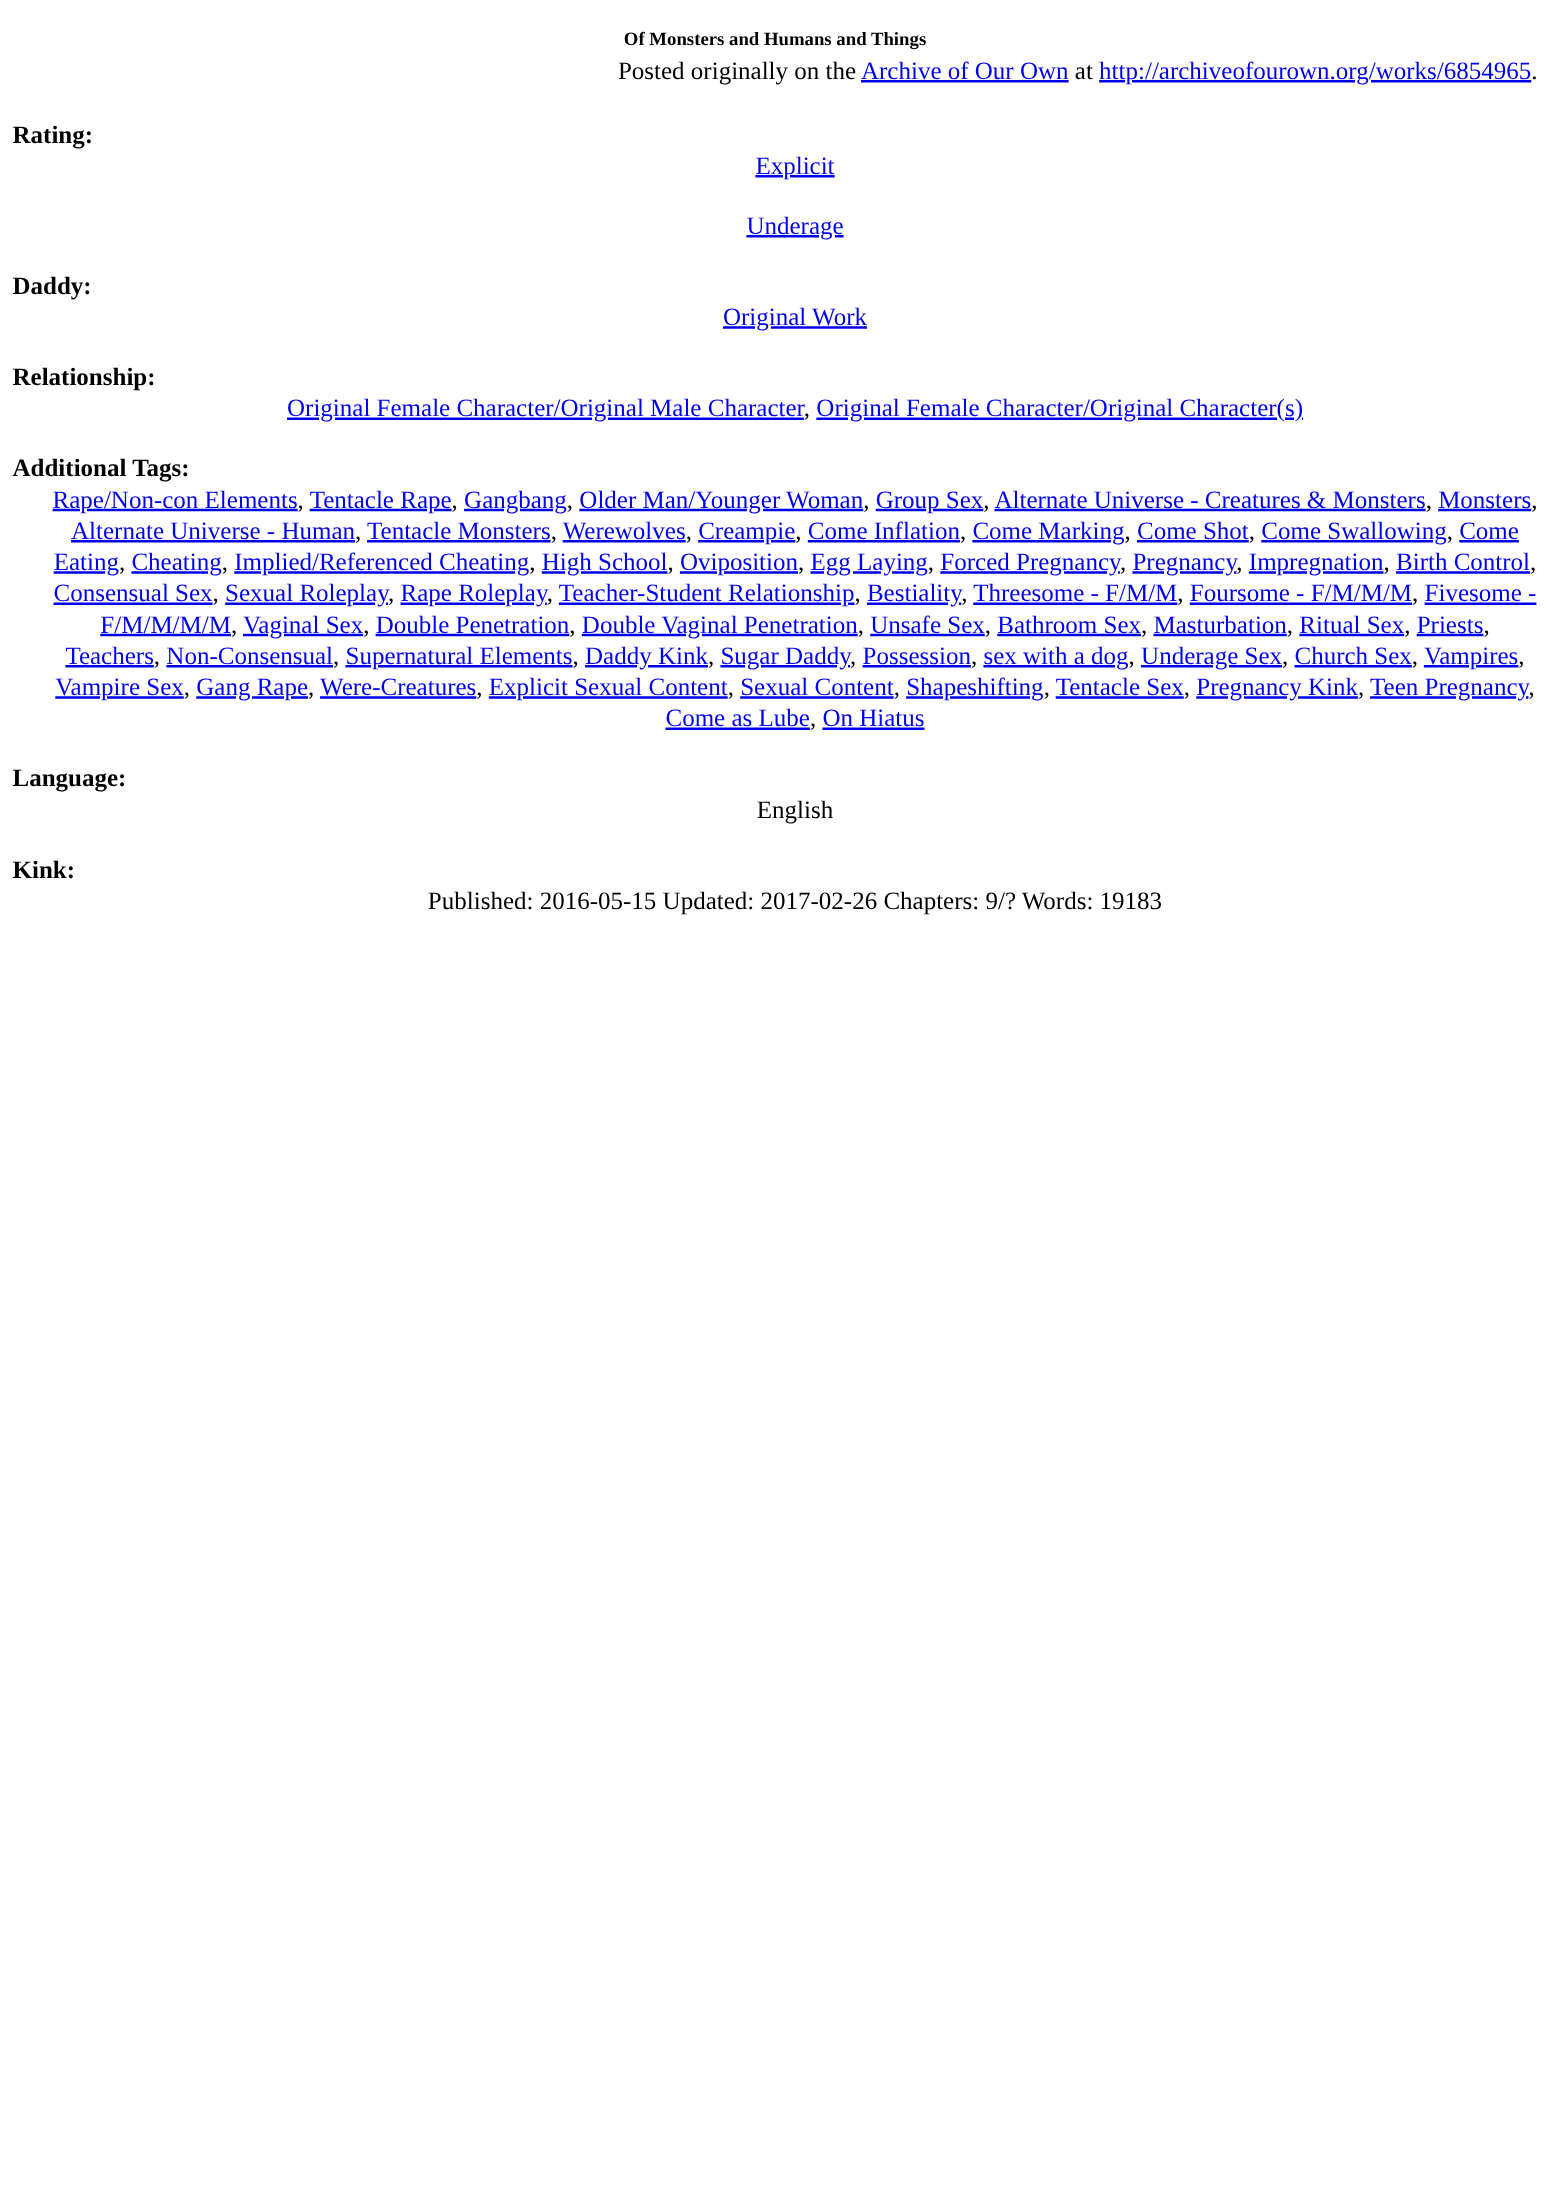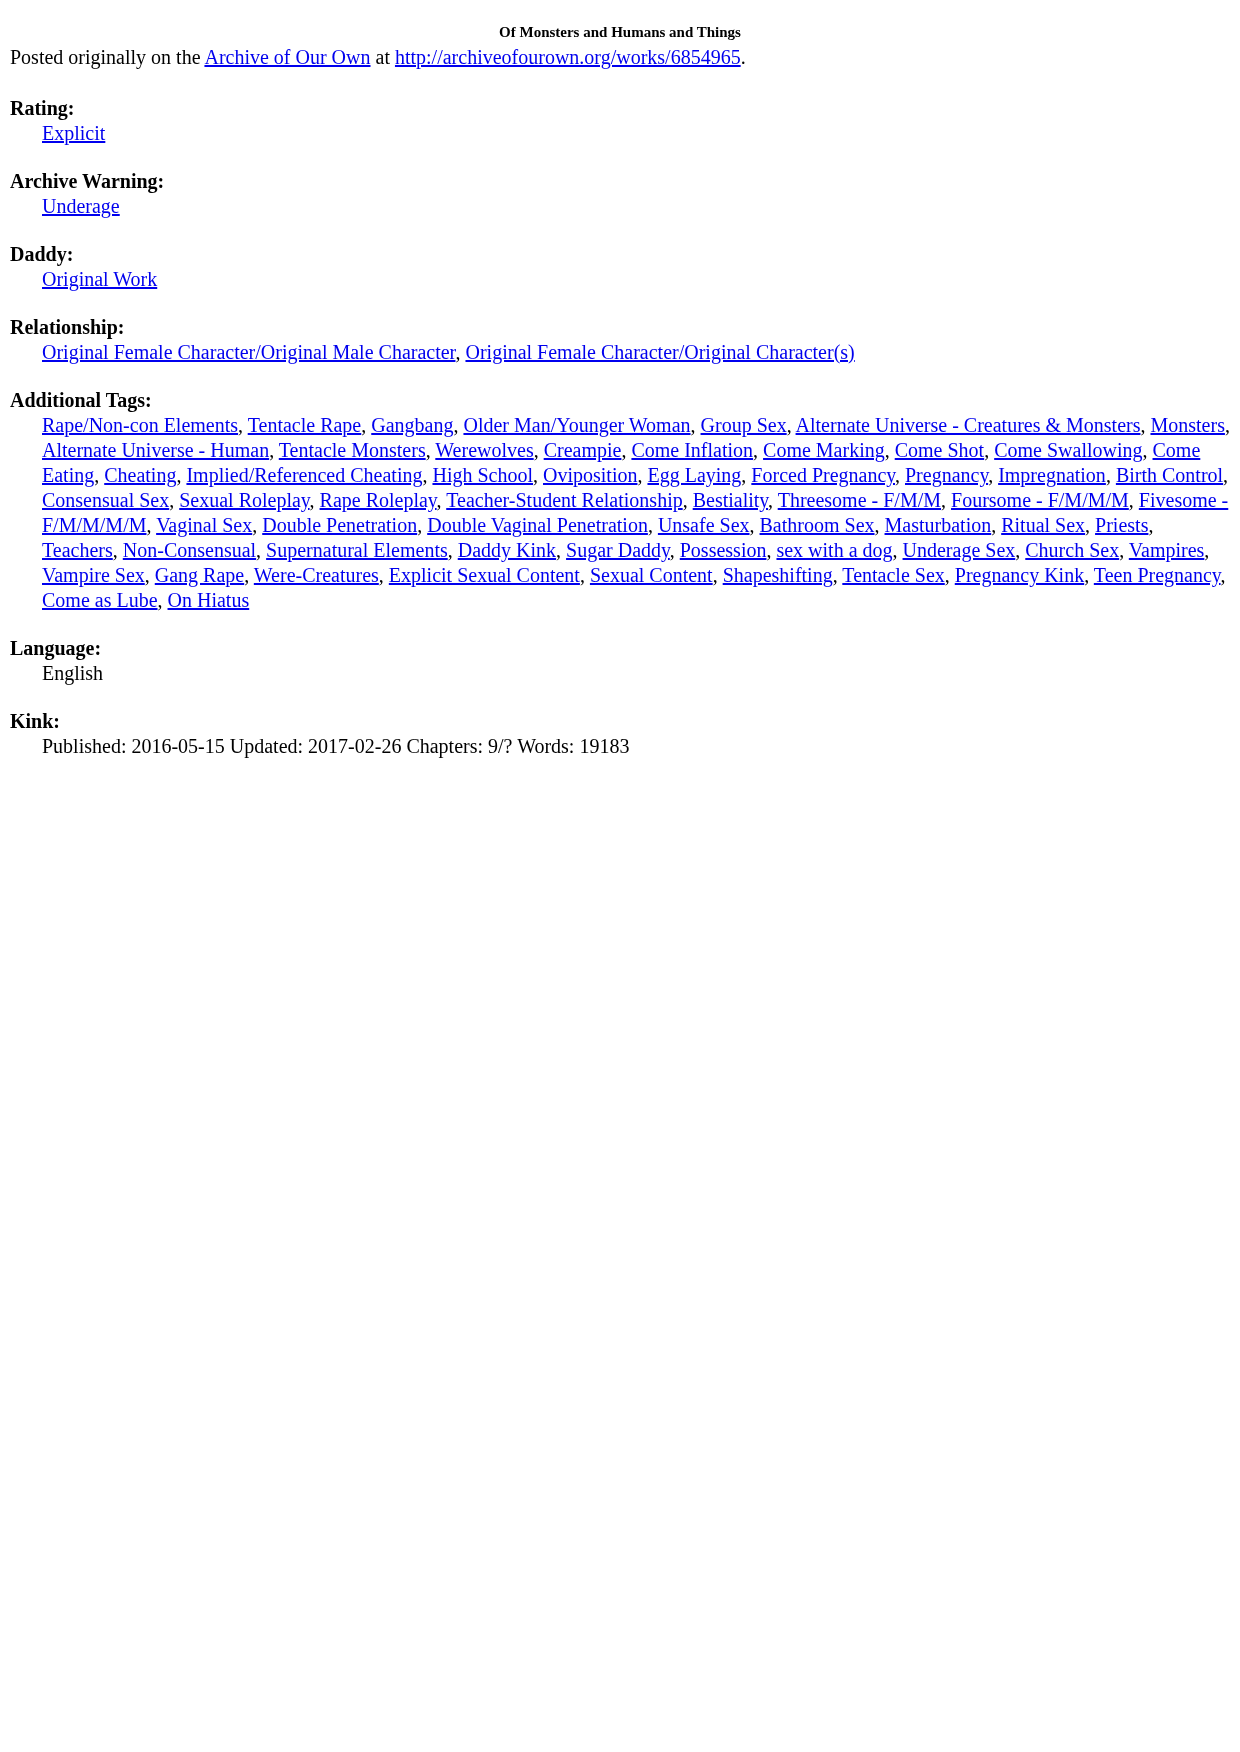--- a/index.html
+++ b/index.html
@@ -19,45 +19,45 @@
     text-decoration: underline;
     cursor: pointer;
   }
   .work-title {
     text-align: center;
     font-weight: bold;
     font-size: 15px;
     margin: 0;
   }
   .posted-line {
-    text-align: left;
+    text-align: right;
     margin: 0 0 26px 0;
   }
   dl.work-meta { margin: 0; }
   dt {
     font-weight: bold;
     margin: 0;
   }
   dd {
     margin: 0 0 23px 32px;
+    text-align: center;
   }
 </style>
 </head>
 <body>
 
 <div>
   <div>
     <p class="work-title">Of Monsters and Humans and Things</p>
     <p class="posted-line"><span>Posted originally on the </span><a href="#">Archive of Our Own</a><span> at </span><a href="#">http://archiveofourown.org/works/6854965</a><span>.</span></p>
   </div>
 
   <dl class="work-meta">
       <dt>Rating:</dt>
       <dd><a href="#">Explicit</a></dd>
-      <dt>Archive Warning:</dt>
       <dd><a href="#">Underage</a></dd>
       <dt>Daddy:</dt>
       <dd><a href="#">Original Work</a></dd>
       <dt>Relationship:</dt>
       <dd><a href="#">Original Female Character/Original Male Character</a>, <a href="#">Original Female Character/Original Character(s)</a></dd>
       <dt>Additional Tags:</dt>
       <dd><a href="#">Rape/Non-con Elements</a>, <a href="#">Tentacle Rape</a>, <a href="#">Gangbang</a>, <a href="#">Older Man/Younger Woman</a>, <a href="#">Group Sex</a>, <a href="#">Alternate Universe - Creatures &amp; Monsters</a>, <a href="#">Monsters</a>, <a href="#">Alternate Universe - Human</a>, <a href="#">Tentacle Monsters</a>, <a href="#">Werewolves</a>, <a href="#">Creampie</a>, <a href="#">Come Inflation</a>, <a href="#">Come Marking</a>, <a href="#">Come Shot</a>, <a href="#">Come Swallowing</a>, <a href="#">Come Eating</a>, <a href="#">Cheating</a>, <a href="#">Implied/Referenced Cheating</a>, <a href="#">High School</a>, <a href="#">Oviposition</a>, <a href="#">Egg Laying</a>, <a href="#">Forced Pregnancy</a>, <a href="#">Pregnancy</a>, <a href="#">Impregnation</a>, <a href="#">Birth Control</a>, <a href="#">Consensual Sex</a>, <a href="#">Sexual Roleplay</a>, <a href="#">Rape Roleplay</a>, <a href="#">Teacher-Student Relationship</a>, <a href="#">Bestiality</a>, <a href="#">Threesome - F/M/M</a>, <a href="#">Foursome - F/M/M/M</a>, <a href="#">Fivesome - F/M/M/M/M</a>, <a href="#">Vaginal Sex</a>, <a href="#">Double Penetration</a>, <a href="#">Double Vaginal Penetration</a>, <a href="#">Unsafe Sex</a>, <a href="#">Bathroom Sex</a>, <a href="#">Masturbation</a>, <a href="#">Ritual Sex</a>, <a href="#">Priests</a>, <a href="#">Teachers</a>, <a href="#">Non-Consensual</a>, <a href="#">Supernatural Elements</a>, <a href="#">Daddy Kink</a>, <a href="#">Sugar Daddy</a>, <a href="#">Possession</a>, <a href="#">sex with a dog</a>, <a href="#">Underage Sex</a>, <a href="#">Church Sex</a>, <a href="#">Vampires</a>, <a href="#">Vampire Sex</a>, <a href="#">Gang Rape</a>, <a href="#">Were-Creatures</a>, <a href="#">Explicit Sexual Content</a>, <a href="#">Sexual Content</a>, <a href="#">Shapeshifting</a>, <a href="#">Tentacle Sex</a>, <a href="#">Pregnancy Kink</a>, <a href="#">Teen Pregnancy</a>, <a href="#">Come as Lube</a>, <a href="#">On Hiatus</a></dd>
       <dt>Language:</dt>
       <dd><span>English</span></dd>
       <dt>Kink:</dt>

